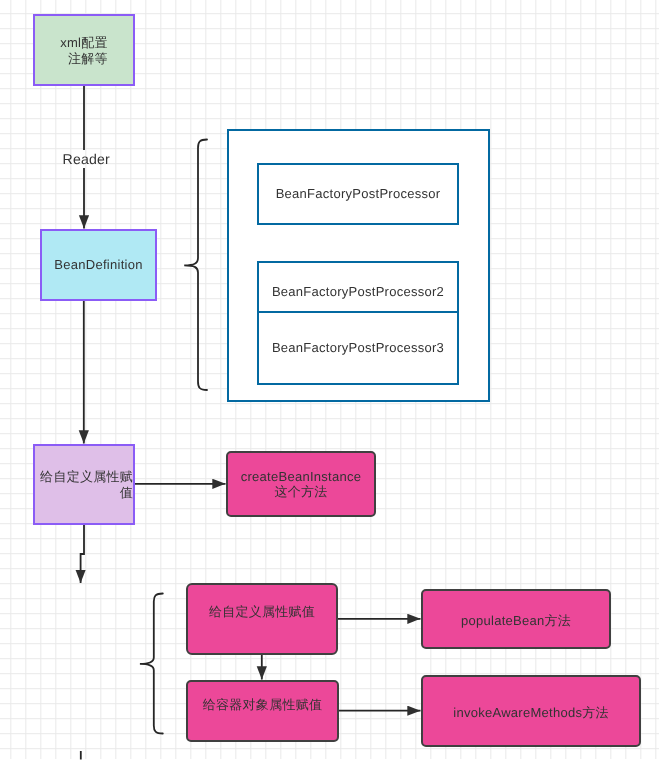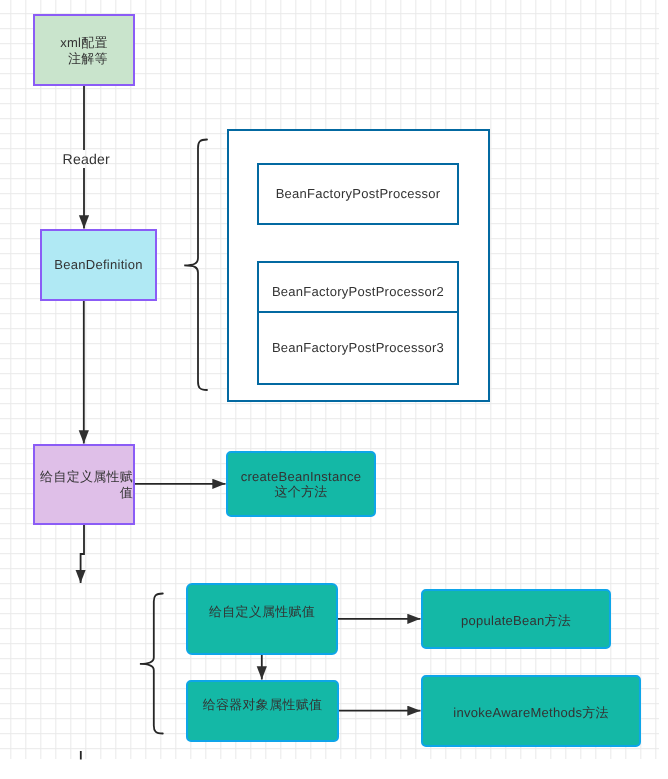--- a/index.html
+++ b/index.html
@@ -11,21 +11,21 @@
     background-image:
       linear-gradient(to right, #e9e9e9 1px, transparent 1px),
       linear-gradient(to bottom, #e9e9e9 1px, transparent 1px);
     background-size:15px 15px;
     background-position:10.3px 13.2px;
   }
   .node{position:absolute;box-sizing:border-box;display:flex;align-items:center;
     justify-content:center;text-align:center;color:#333333;font-size:13px;
     line-height:15.2px;white-space:pre-line;letter-spacing:0.27px;}
   .sq{border:2px solid #8b5cf6;text-align:right;}
-  .rr{border:2px solid #0ea5e9;border-radius:5px;background:#14b8a6;}
+  .rr{border:2px solid #404040;border-radius:5px;background:#ec4899;}
   .plain{border:2px solid #0369a1;background:#ffffff;}
   svg.lay{position:absolute;left:0;top:0;width:668px;height:779px;overflow:visible;}
   #wm{position:absolute;left:441px;top:748px;color:#adadad;font-size:18.8px;
     letter-spacing:-0.05px;white-space:nowrap;line-height:20px;}
   .elabel{position:absolute;color:#333333;font-size:14.1px;white-space:nowrap;
     letter-spacing:0.2px;line-height:16px;}
 </style>
 </head>
 <body>
 

